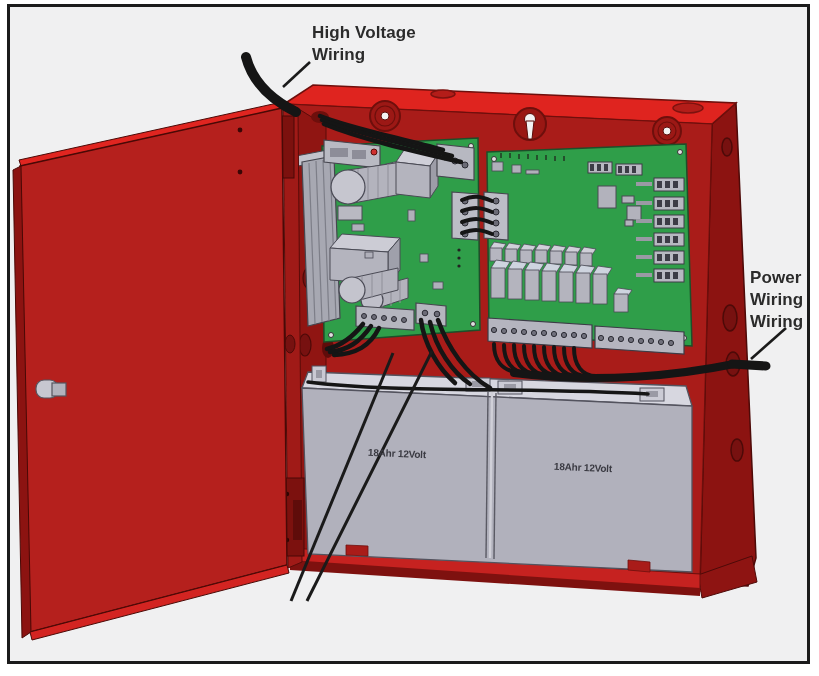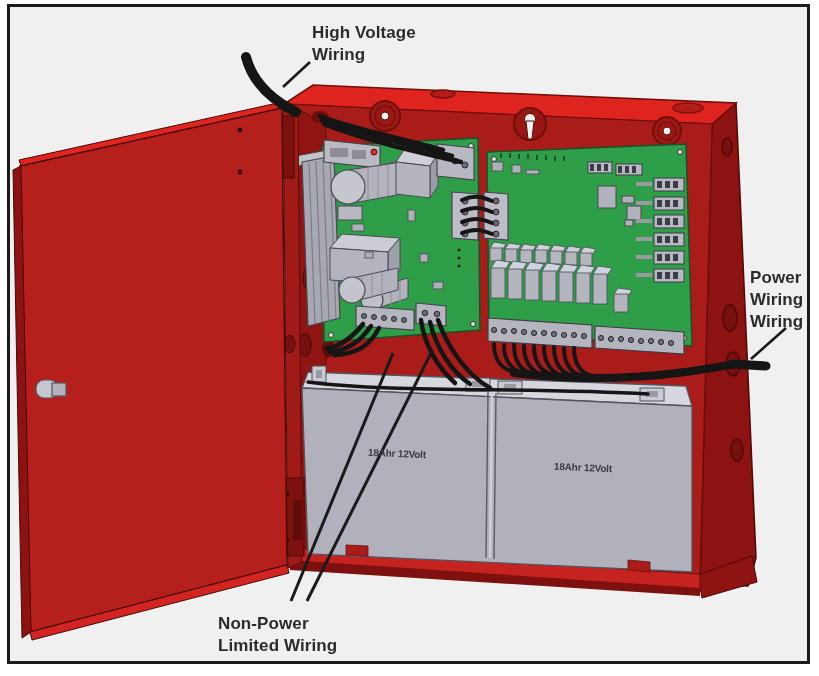--- a/index.html
+++ b/index.html
@@ -449,20 +449,16 @@
     <div>High Voltage</div>
     <div>Wiring</div>
   </div>
 
   <div class="callout" style="left:750px;top:267px;">
     <div>Power</div>
     <div>Wiring</div>
     <div>Wiring</div>
   </div>
 
-  <div class="callout" style="left:218px;top:613px;">
-    <div>Non-Power</div>
-    <div>Limited Wiring</div>
-  </div>
 
   <div class="bat-label" style="left:368px;top:448px;">18Ahr 12Volt</div>
   <div class="bat-label" style="left:554px;top:462px;">18Ahr 12Volt</div>
 </div>
 
 </body></html>

